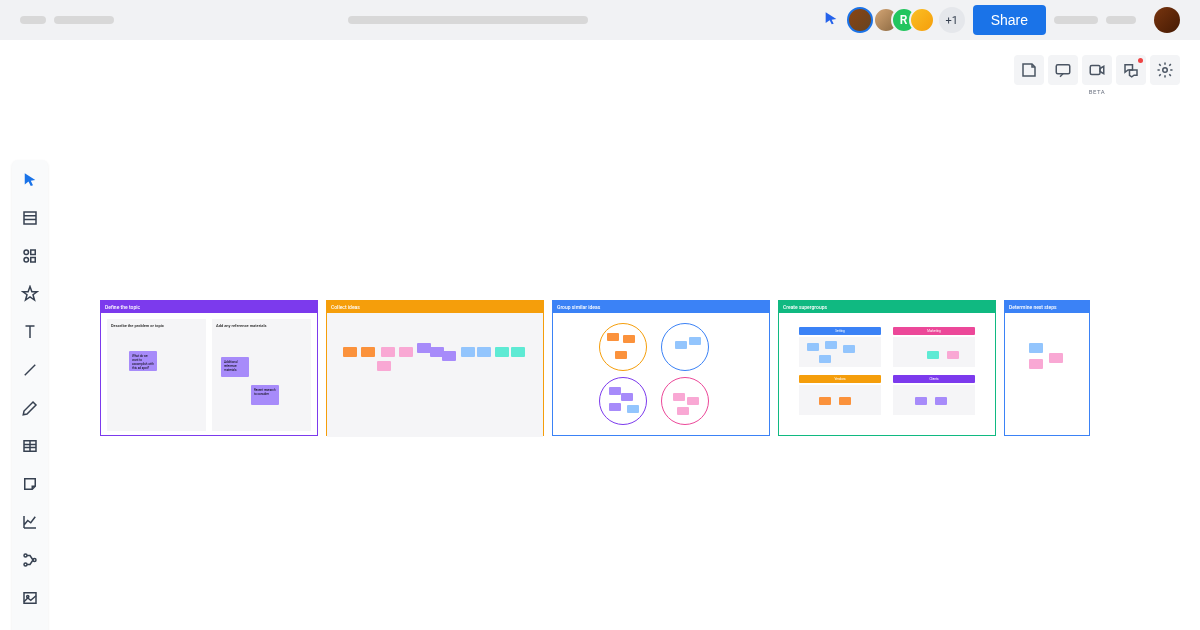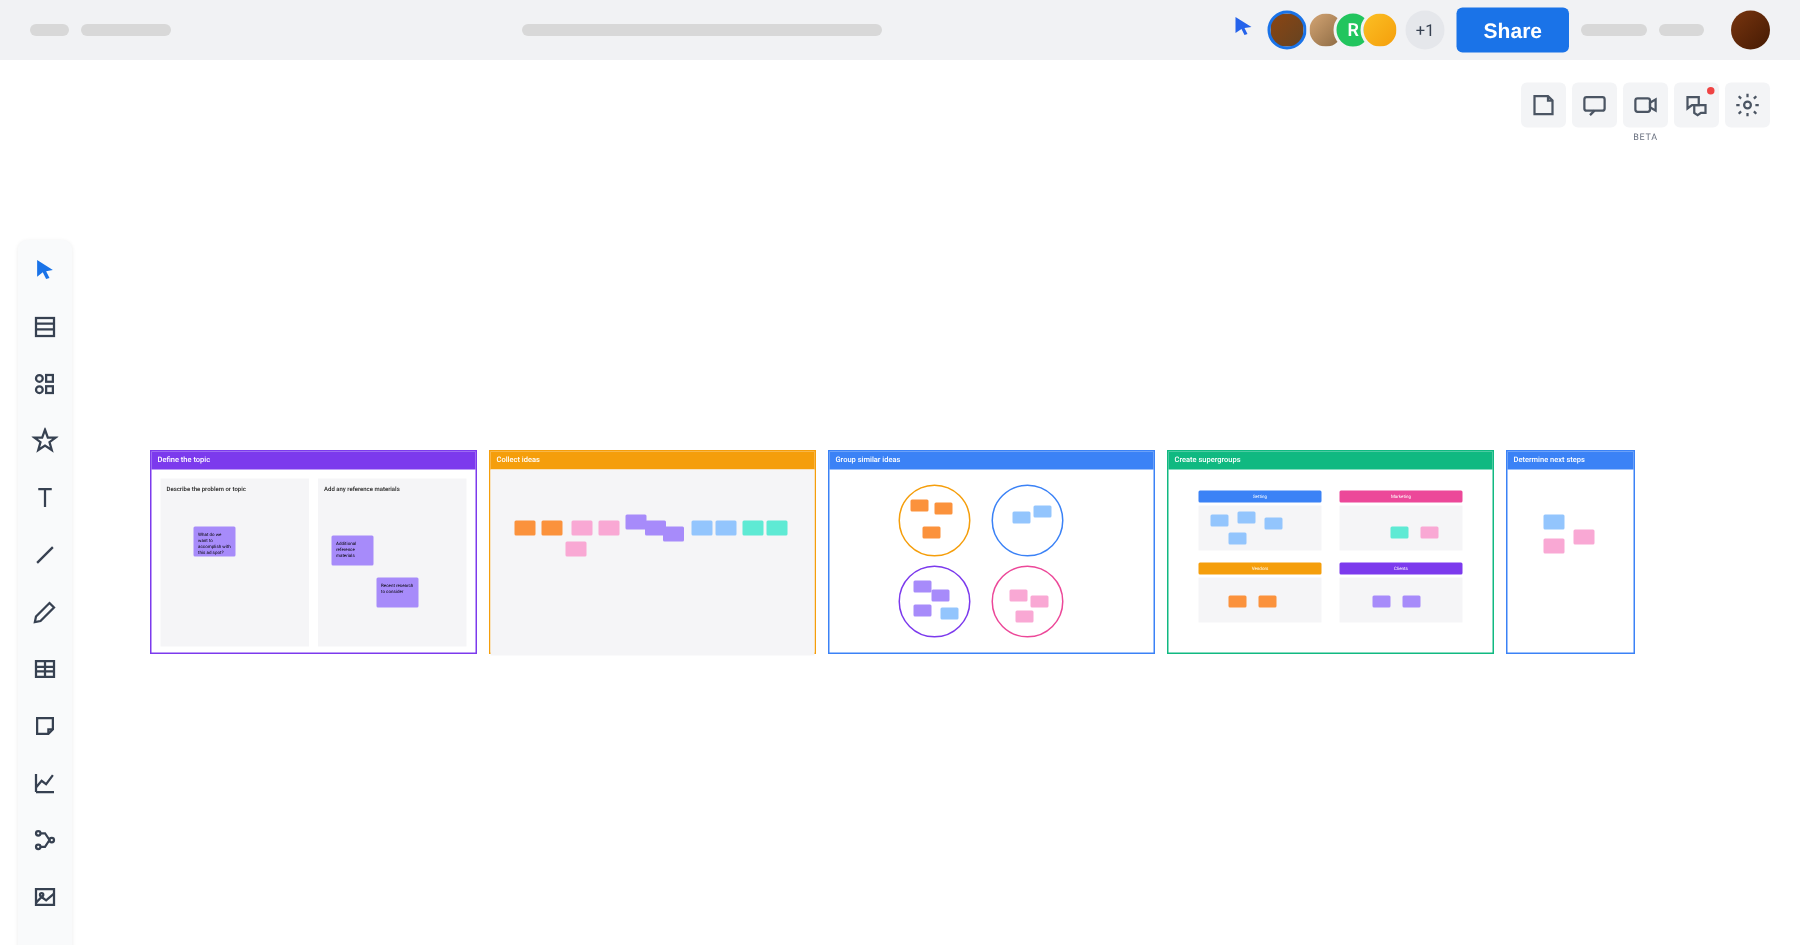--- a/index.html
+++ b/index.html
@@ -13,21 +13,21 @@
 .header-right { display: flex; align-items: center; gap: 8px; }
 .cursor-icon { color: #2563eb; font-size: 14px; }
 .avatar { width: 26px; height: 26px; border-radius: 50%; border: 2px solid #1a73e8; background-size: cover; }
 .avatar2 { background: linear-gradient(135deg, #8b4513 0%, #654321 100%); }
 .avatar-stack { display: flex; }
 .avatar-stack .av { width: 26px; height: 26px; border-radius: 50%; margin-left: -8px; border: 2px solid #f1f2f4; }
 .av1 { background: linear-gradient(135deg, #d4a574 0%, #8b6942 100%); margin-left: 0; }
 .av2 { background: #22c55e; color: #fff; display: flex; align-items: center; justify-content: center; font-size: 12px; font-weight: 600; }
 .av3 { background: linear-gradient(135deg, #fbbf24 0%, #f59e0b 100%); }
 .more-count { background: #e5e7eb; width: 26px; height: 26px; border-radius: 50%; display: flex; align-items: center; justify-content: center; font-size: 11px; color: #374151; margin-left: -4px; }
-.share-btn { background: #1a73e8; color: #fff; border: none; padding: 7px 18px; border-radius: 4px; font-size: 14px; font-weight: 700; cursor: pointer; }
+.share-btn { background: #1a73e8; color: #fff; border: none; padding: 7px 18px; border-radius: 4px; font-size: 14px; font-weight: 400; cursor: pointer; }
 .user-avatar { width: 26px; height: 26px; border-radius: 50%; background: linear-gradient(135deg, #78350f 0%, #451a03 100%); margin-left: 10px; }
 
 
 .top-tools { position: absolute; top: 55px; right: 20px; display: flex; gap: 4px; }
 .tool-btn { width: 30px; height: 30px; background: #f3f4f6; border-radius: 4px; display: flex; align-items: center; justify-content: center; color: #4b5563; cursor: pointer; position: relative; }
 .tool-btn svg { width: 18px; height: 18px; }
 .beta-label { position: absolute; bottom: -10px; font-size: 6px; color: #6b7280; letter-spacing: 0.5px; }
 .dot-notif { position: absolute; top: 3px; right: 3px; width: 5px; height: 5px; background: #ef4444; border-radius: 50%; }
 
 

